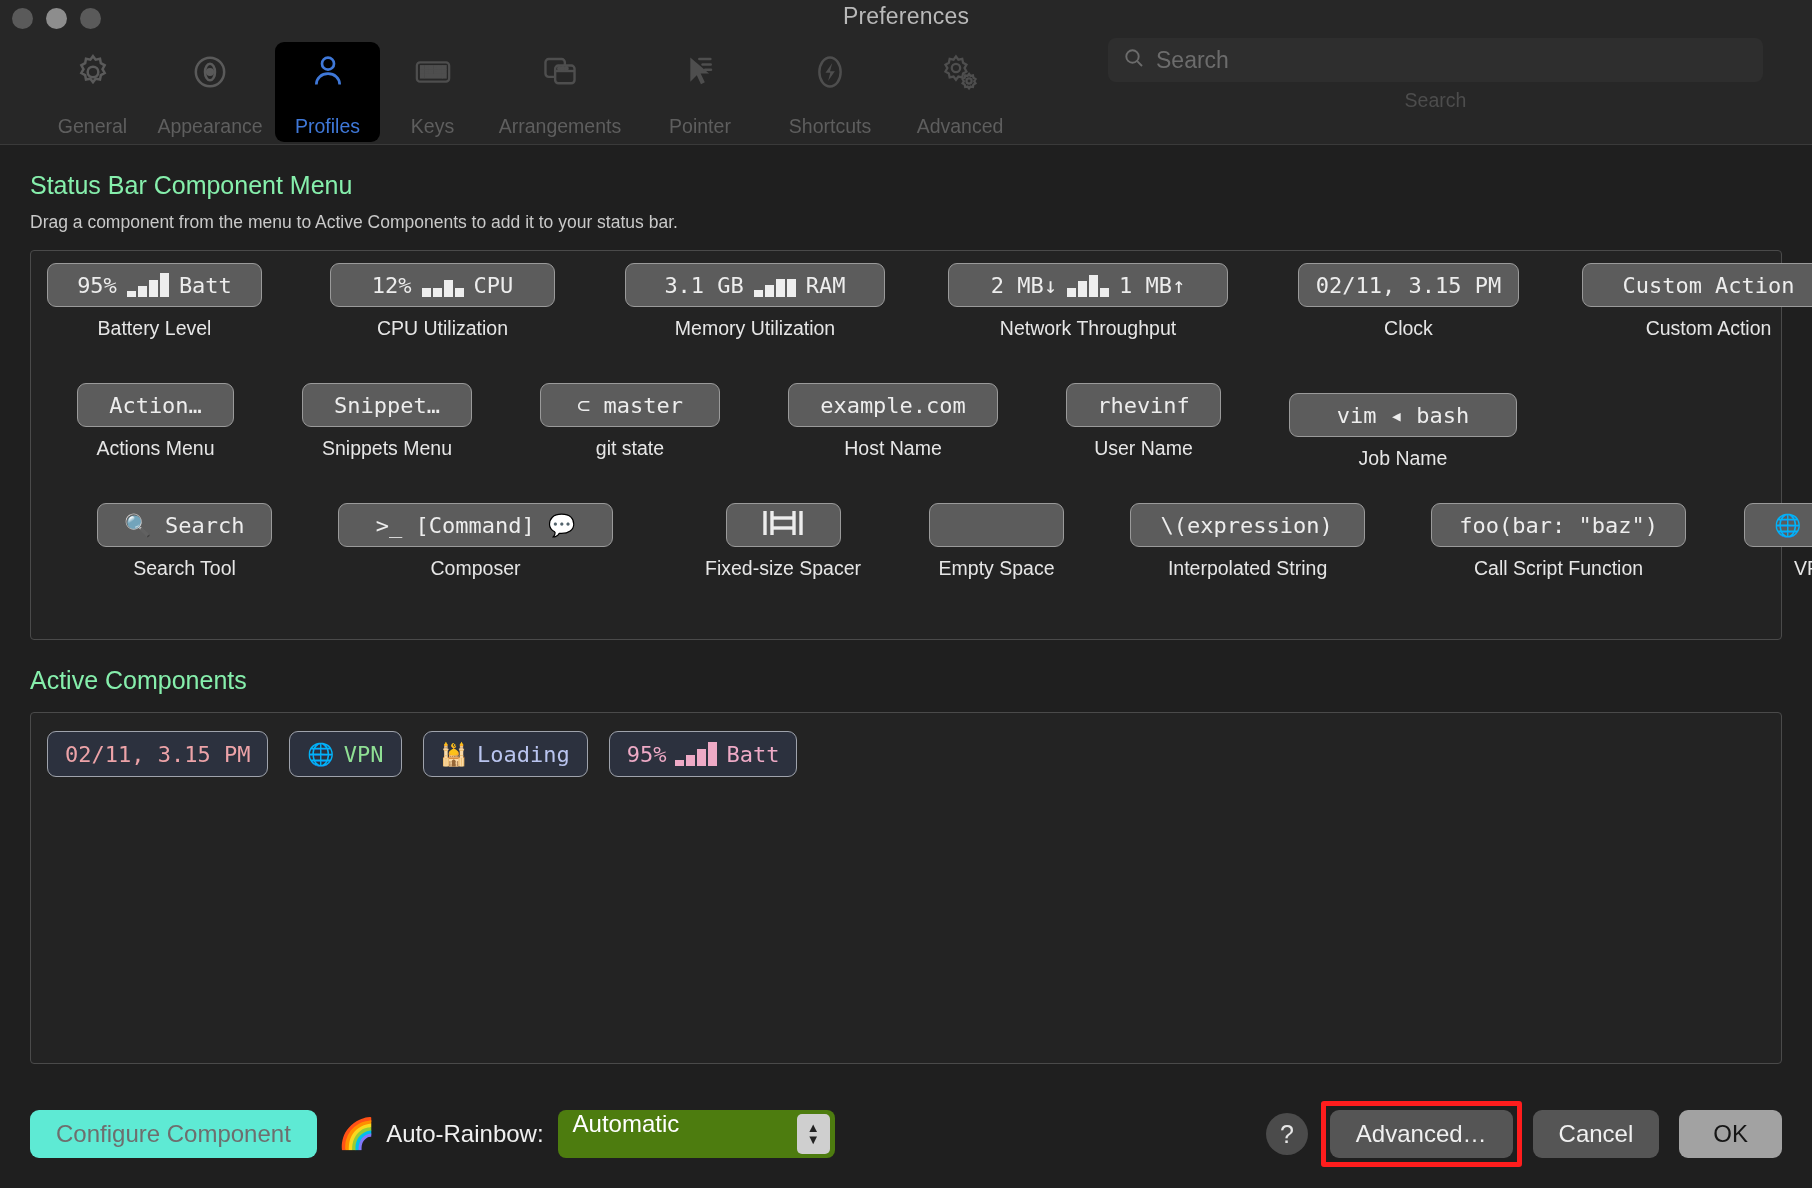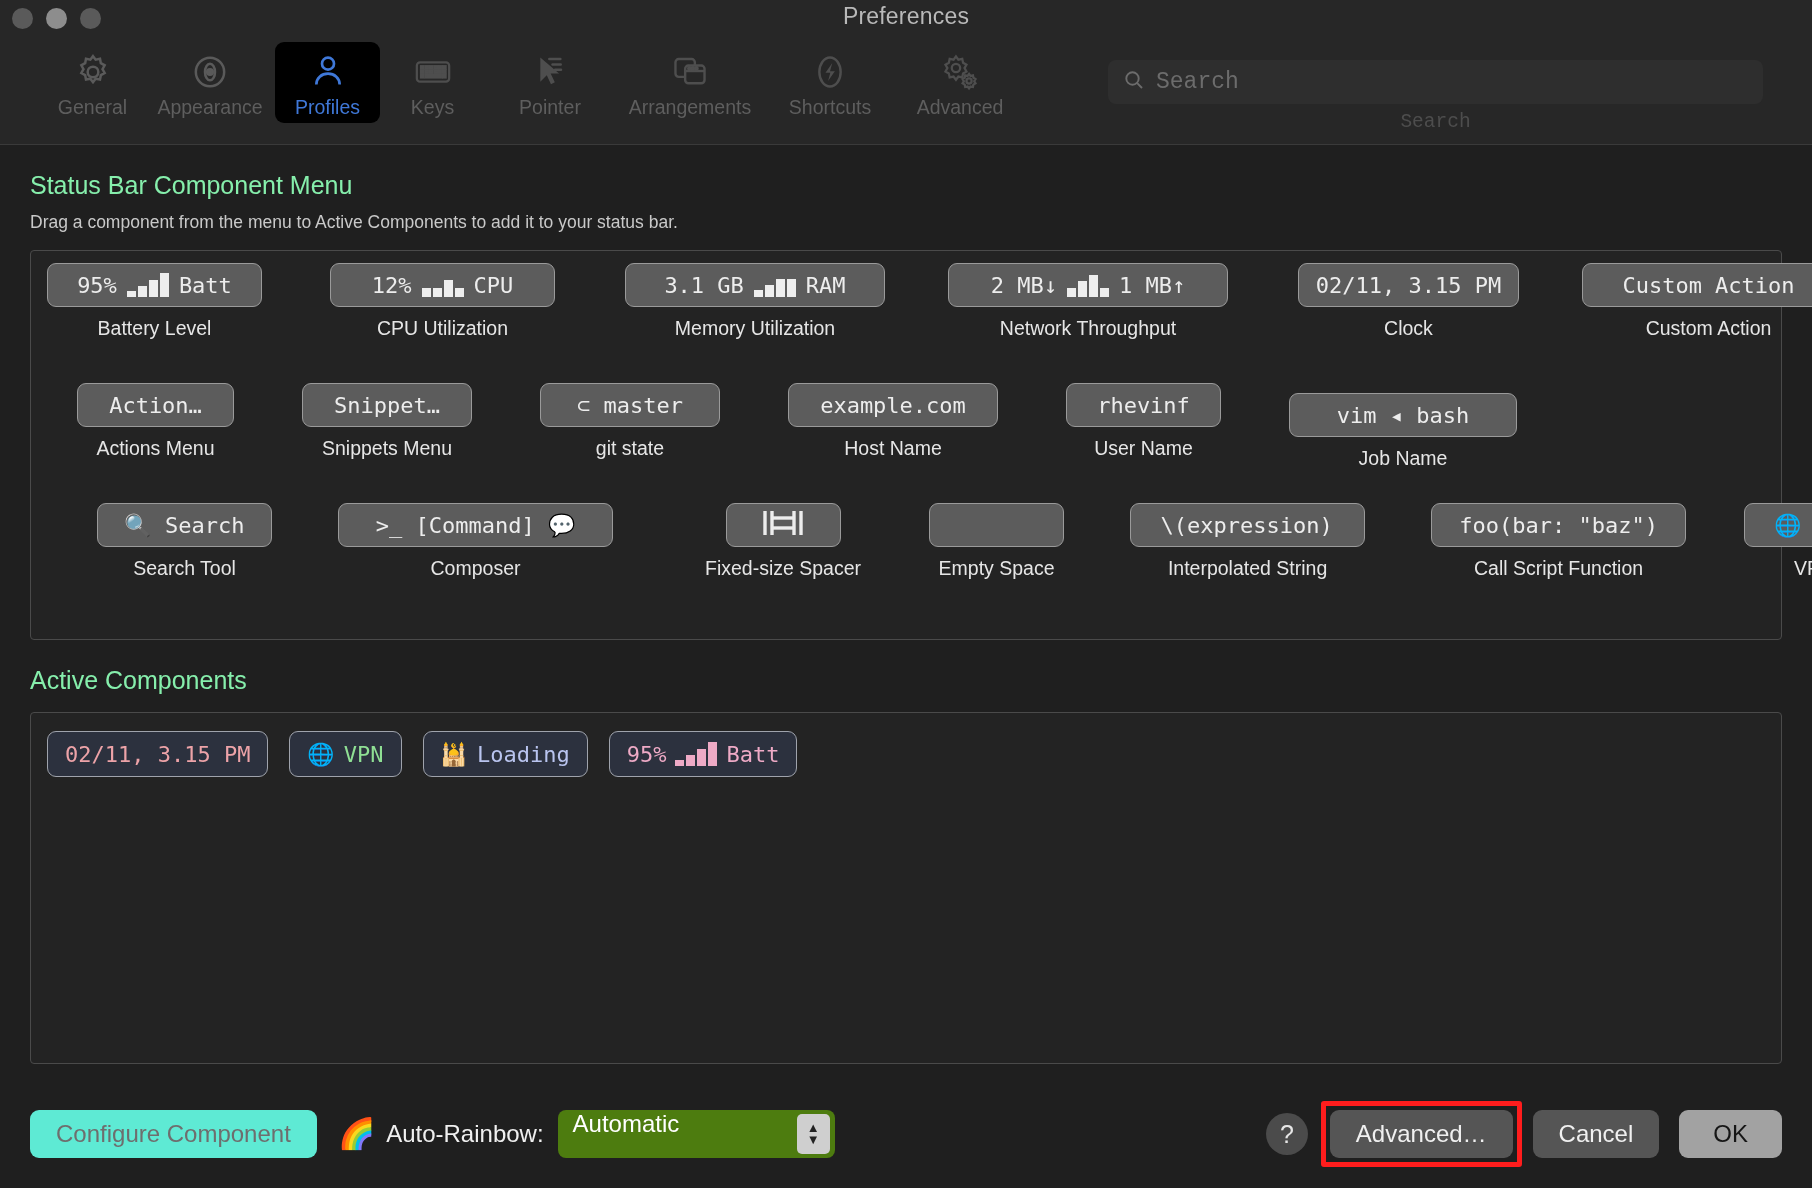--- a/index.html
+++ b/index.html
@@ -56,31 +56,31 @@
     color: #5e5e5e;
     cursor: default;
   }
   .tb-item.selected { background: #000000; color: #3f78d8; }
   .tb-item .tb-icon {
     height: 46px;
     display: flex; align-items: center; justify-content: center;
   }
   .tb-item .tb-label {
     font-size: 19.5px;
-    margin-top: 1px;
+    margin-top: 20px;
     white-space: nowrap;
   }
   .tb-item.wide { width: 150px; }
   .tb-item.wide2 { width: 130px; }
 
   .search-wrap {
     position: absolute;
-    left: 1108px; top: 22px;
+    left: 1108px; top: 0;
     width: 655px;
-    display: flex; flex-direction: column; align-items: center; font-family: Liberation Mono, monospace;
+    display: flex; flex-direction: column; align-items: center;
   }
   .search-box {
     width: 655px; height: 44px;
     background: #2e2e2e;
     border-radius: 8px;
     display: flex; align-items: center;
     padding-left: 14px;
     gap: 10px;
   }
   .search-box .ph {
@@ -291,48 +291,48 @@
             <rect x="19.2" y="12" width="1.6" height="1.6"></rect>
           <rect x="5.6" y="14.8" width="1.6" height="1.6"></rect>
             <rect x="8.4" y="14.8" width="9.8" height="1.6"></rect>
           <rect x="19.2" y="14.8" width="1.6" height="1.6"></rect>
         </g>
       </svg>
     </span>
     <span class="tb-label">Keys</span>
   </div>
 
-  <div class="tb-item wide2">
-    <span class="tb-icon">
-      <svg width="42" height="42" viewBox="0 0 26 26" fill="none">
-        <path d="M7 4 L7 19 L11 15 L13.6 20.6 L16 19.4 L13.4 14 L18.6 14 Z" fill="#4e4e4e"></path>
-        <g stroke="#4e4e4e" stroke-width="1.6" stroke-linecap="round">
-          <path d="M12.6 5h6.8"></path>
-            <path d="M14.6 8.4h5"></path>
-            <path d="M16.2 11.6h3.6"></path>
-        </g>
-      </svg>
-    </span>
-    <span class="tb-label">Pointer</span>
-  </div>
-
   <div class="tb-item wide">
     <span class="tb-icon">
       <svg width="42" height="42" viewBox="0 0 26 26" fill="none" stroke="#4e4e4e" stroke-width="1.5">
         <rect x="4" y="5" width="12" height="11" rx="2"></rect>
         <rect x="10" y="9" width="12" height="11" rx="2" fill="#272727"></rect>
         <path d="M10 12.4h12"></path>
         <g fill="#4e4e4e">
             <circle cx="12.6" cy="10.8" r=".7"></circle>
             <circle cx="14.8" cy="10.8" r=".7"></circle>
             <circle cx="17" cy="10.8" r=".7"></circle>
           </g>
       </svg>
     </span>
     <span class="tb-label">Arrangements</span>
+  </div>
+
+  <div class="tb-item wide2">
+    <span class="tb-icon">
+      <svg width="42" height="42" viewBox="0 0 26 26" fill="none">
+        <path d="M7 4 L7 19 L11 15 L13.6 20.6 L16 19.4 L13.4 14 L18.6 14 Z" fill="#4e4e4e"></path>
+        <g stroke="#4e4e4e" stroke-width="1.6" stroke-linecap="round">
+          <path d="M12.6 5h6.8"></path>
+            <path d="M14.6 8.4h5"></path>
+            <path d="M16.2 11.6h3.6"></path>
+        </g>
+      </svg>
+    </span>
+    <span class="tb-label">Pointer</span>
   </div>
 
   <div class="tb-item wide2">
     <span class="tb-icon">
       <svg width="42" height="42" viewBox="0 0 26 26" fill="none" stroke="#4e4e4e" stroke-width="1.5">
         <ellipse cx="13" cy="13" rx="6.6" ry="9"></ellipse>
         <path d="M14.4 7.5 L10.2 13.4 L13.2 13.4 L11.8 18.6 L16 12.6 L13 12.6 Z" fill="#4e4e4e" stroke="none"></path>
       </svg>
     </span>
     <span class="tb-label">Shortcuts</span>

